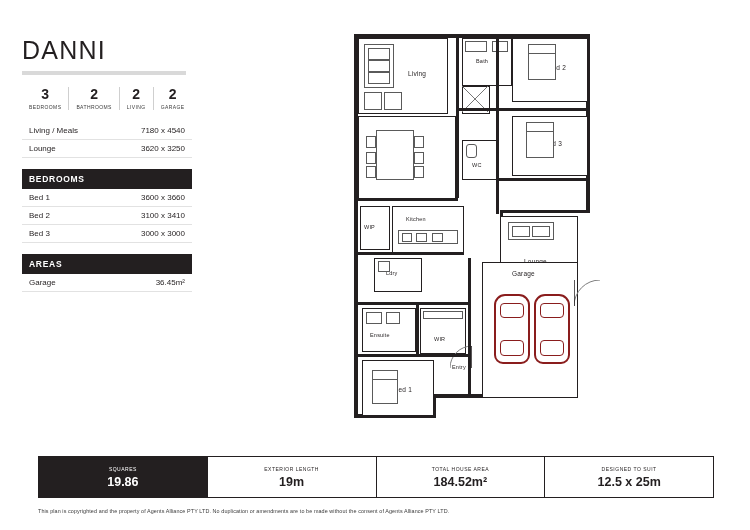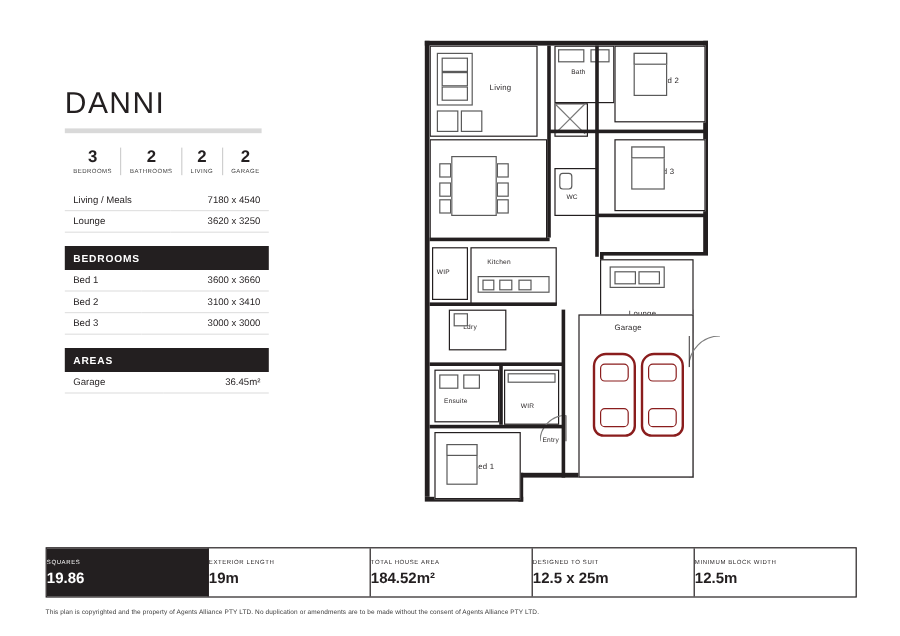--- a/index.html
+++ b/index.html
@@ -1,37 +1,37 @@
 <!DOCTYPE html>
 <html><head>
 <meta charset="utf-8">
 <style>
   html,body{margin:0;padding:0;}
   body{width:750px;height:530px;background:#ffffff;font-family:"Liberation Sans",sans-serif;color:#231f20;overflow:hidden;position:relative;}
 
   
-  #left-panel{position:absolute;left:54px;top:36px;width:170px;margin-top:36px;}
+  #left-panel{position:absolute;left:22px;top:36px;width:170px;}
   #plan-title{font-size:25px;letter-spacing:1.2px;font-weight:400;color:#231f20;margin:0 0 6px 0;}
   #title-rule{height:4px;background:#d9d9d9;width:164px;margin-bottom:12px;}
 
   #stats-row{display:flex;align-items:flex-start;margin-bottom:12px;}
   .stat{text-align:center;padding:0 7px;border-right:1px solid #cfcfcf;}
   .stat:last-child{border-right:none;}
   .stat-num{font-size:14px;font-weight:700;line-height:15px;}
   .stat-label{font-size:5px;letter-spacing:.4px;color:#3b3b3b;margin-top:2px;text-transform:uppercase;}
 
   .sec-head{background:#231f20;color:#ffffff;font-size:8.5px;font-weight:700;letter-spacing:.7px;padding:5px 7px;text-transform:uppercase;}
   .tbl{width:100%;border-collapse:collapse;margin-bottom:11px;}
   .tbl td{font-size:8px;padding:4px 7px;border-bottom:1px solid #e2e2e2;}
   .tbl td.val{text-align:right;}
   .tbl tr:last-child td{border-bottom:1px solid #e2e2e2;}
 
   
   #footer-bar{position:absolute;left:38px;top:456px;width:674px;height:40px;border:1px solid #231f20;display:flex;}
-  .fcell{flex:1;border-right:1px solid #231f20;display:flex;flex-direction:column;align-items:flex-start;justify-content:center;}
+  .fcell{flex:1;border-right:1px solid #231f20;display:flex;flex-direction:column;align-items:center;justify-content:center;}
   .fcell:last-child{border-right:none;}
   .fcell.dark{background:#231f20;color:#ffffff;}
   .fcell-label{font-size:5px;letter-spacing:.5px;text-align:center;line-height:6px;text-transform:uppercase;}
   .fcell-val{font-size:12.5px;font-weight:700;margin-top:3px;}
   #copyright{position:absolute;left:38px;top:508px;width:680px;font-size:5.4px;color:#3b3b3b;letter-spacing:.1px;}
 
   
   #plan{position:absolute;left:352px;top:30px;width:360px;height:410px;}
   .wall{position:absolute;background:#231f20;}
   .room{position:absolute;border:1px solid #231f20;background:#ffffff;}
@@ -253,19 +253,15 @@
     <div class="fcell-val">19m</div>
   </div>
   <div class="fcell">
     <div class="fcell-label">TOTAL HOUSE AREA</div>
     <div class="fcell-val">184.52m²</div>
   </div>
   <div class="fcell">
     <div class="fcell-label">DESIGNED TO SUIT</div>
     <div class="fcell-val">12.5 x 25m</div>
   </div>
-  <div class="fcell">
-    <div class="fcell-label">MINIMUM BLOCK WIDTH</div>
-    <div class="fcell-val">12.5m</div>
-  </div>
 </div>
 
 <div id="copyright">This plan is copyrighted and the property of Agents Alliance PTY LTD. No duplication or amendments are to be made without the consent of Agents Alliance PTY LTD.</div>
 
 </body></html>

